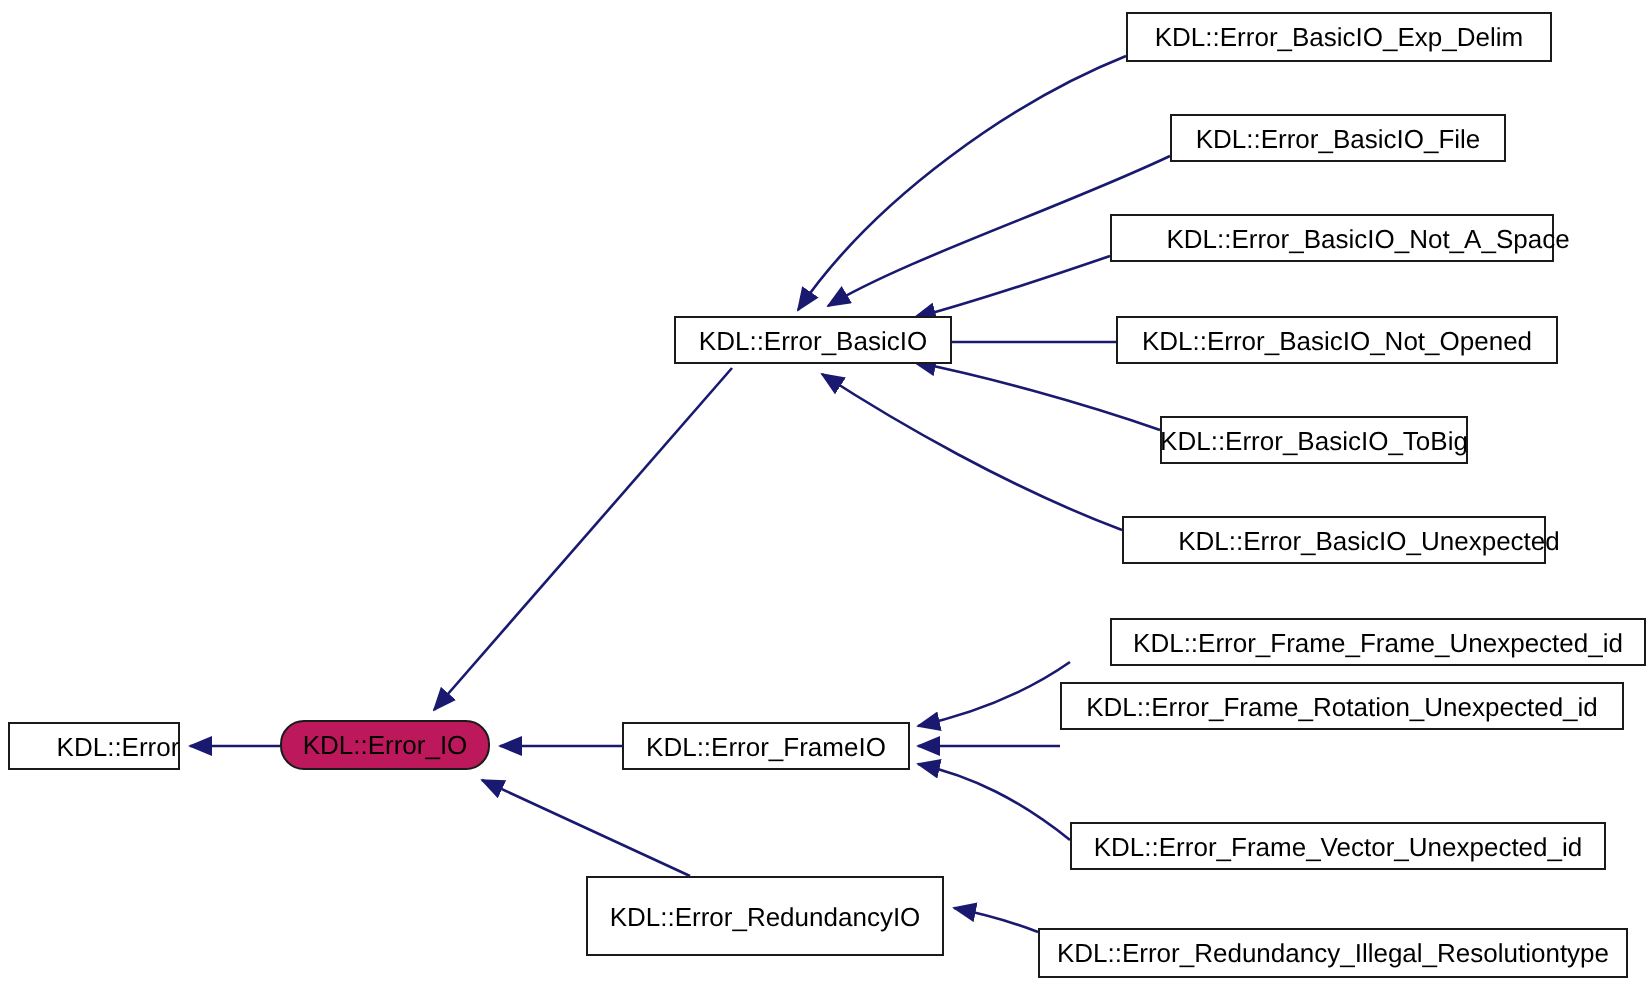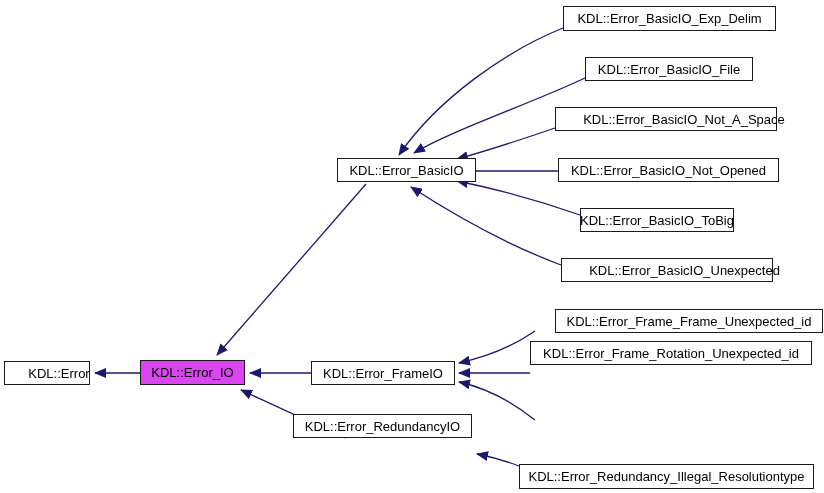--- a/index.html
+++ b/index.html
@@ -29,23 +29,24 @@
     color: #000000;
     font-size: 13px;
     text-align: right;
     display: flex;
     align-items: center;
     justify-content: center;
     white-space: nowrap;
     cursor: pointer;
   }
   .node.selected {
-    background: #d946ef;
+    background: #be185d;
     border-width: 1.6px;
     cursor: default;
+    border-radius: 12px;
   }
 </style>
 </head>
 <body>
 
 <div id="canvas">
 
   <svg id="edges" viewBox="0 0 824 493" xmlns="http://www.w3.org/2000/svg">
     <defs>
       <marker id="arrow" viewBox="0 0 12 10" refX="11" refY="5" markerWidth="12" markerHeight="10" markerUnits="userSpaceOnUse" orient="auto">
@@ -69,34 +70,35 @@
   </svg>
 
   <div class="node" style="left:4px; top:361px; width:86px; height:24px;padding-left:24px;">KDL::Error</div>
 
   <div class="node selected" style="left:140px; top:360px; width:105px; height:25px;">KDL::Error_IO</div>
 
   <div class="node" style="left:313px; top:158px; width:139px; height:24px;margin-left:24px;">KDL::Error_BasicIO</div>
 
   <div class="node" style="left:311px; top:361px; width:144px; height:24px;">KDL::Error_FrameIO</div>
 
-  <div class="node" style="left:293px; top:414px; width:179px; height:24px;">KDL::Error_RedundancyIO</div>
+  <div class="node" style="left:293px; top:438px; width:179px; height:40px;">KDL::Error_RedundancyIO</div>
 
   <div class="node" style="left:563px; top:6px; width:213px; height:25px;">KDL::Error_BasicIO_Exp_Delim</div>
 
   <div class="node" style="left:585px; top:57px; width:168px; height:24px;">KDL::Error_BasicIO_File</div>
 
   <div class="node" style="left:555px; top:107px; width:222px; height:24px;padding-left:36px;">KDL::Error_BasicIO_Not_A_Space</div>
 
   <div class="node" style="left:558px; top:158px; width:221px; height:24px;">KDL::Error_BasicIO_Not_Opened</div>
 
   <div class="node" style="left:580px; top:208px; width:154px; height:24px;">KDL::Error_BasicIO_ToBig</div>
 
   <div class="node" style="left:561px; top:258px; width:212px; height:24px;padding-left:35px;">KDL::Error_BasicIO_Unexpected</div>
 
   <div class="node" style="left:543px; top:309px; width:268px; height:24px;margin-left:12px;">KDL::Error_Frame_Frame_Unexpected_id</div>
 
   <div class="node" style="left:530px; top:341px; width:282px; height:24px;">KDL::Error_Frame_Rotation_Unexpected_id</div>
 
+  <div class="node" style="left:535px; top:411px; width:268px; height:24px;">KDL::Error_Frame_Vector_Unexpected_id</div>
 
   <div class="node" style="left:519px; top:464px; width:295px; height:25px;">KDL::Error_Redundancy_Illegal_Resolutiontype</div>
 
 </div>
 
 </body></html>

